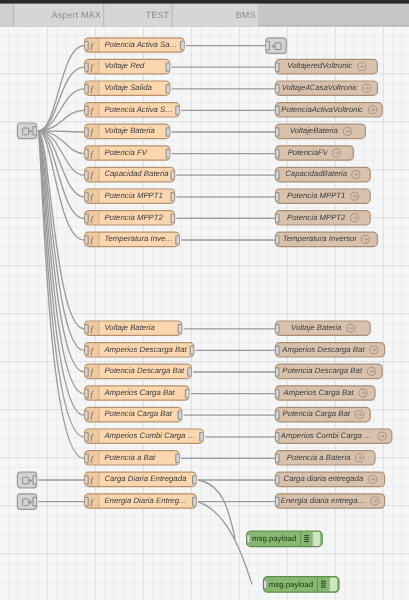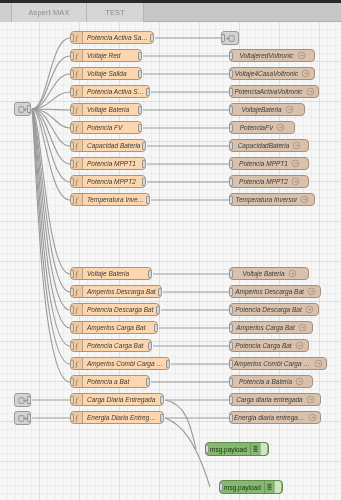--- a/index.html
+++ b/index.html
@@ -18,21 +18,21 @@
     border-bottom:1px solid #b0b0b0;
     display:flex;align-items:stretch;
     box-sizing:border-box;
     z-index:20;
   }
   #tabbar:before{
     content:"";position:absolute;left:0;top:0;width:341px;height:3px;background:#2a2a2a;
   }
   .tab{
     height:22px;
-    display:flex;align-items:center;justify-content:center;
+    display:flex;align-items:center;justify-content:flex-end;
     font-size:7.5px;color:#8b8b8b;
     background:#d6d6d6;
     border-right:1px solid #b6b6b6;
     box-sizing:border-box;
     padding:3px 2px 0 2px;
     white-space:nowrap;overflow:hidden;
     letter-spacing:.1px;
   }
   .tab.spacer{width:12px;background:#cfcfcf;}
   .tab.t1{width:75px;}
@@ -163,20 +163,23 @@
 
 <div id="app">
 
   <div id="tabbar">
     <div class="tab spacer"></div>
     <div class="tab t1">
         <span>Aspert MAX</span>
       </div>
     <div class="tab t3">
         <span>TEST</span>
+      </div>
+    <div class="tab t4">
+        <span>BMS</span>
       </div>
   </div>
 
   <div id="canvas">
 
     <svg id="wires" viewBox="0 0 341 478">
       <g fill="none" stroke="#999a9c" stroke-width="1.1">
 
         <path d="M32,87 C48,87 50,16 70,16"></path>
         <path d="M32,87 C48,87 50,34 70,34"></path>

